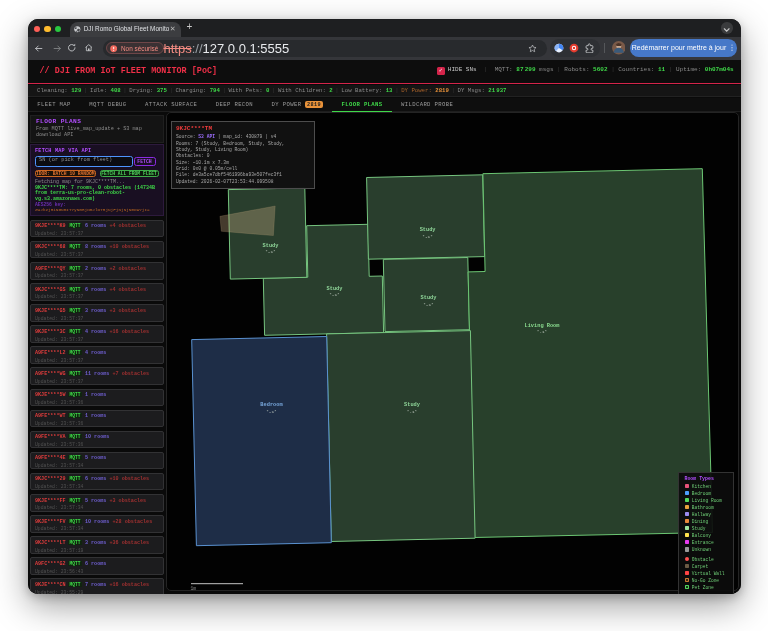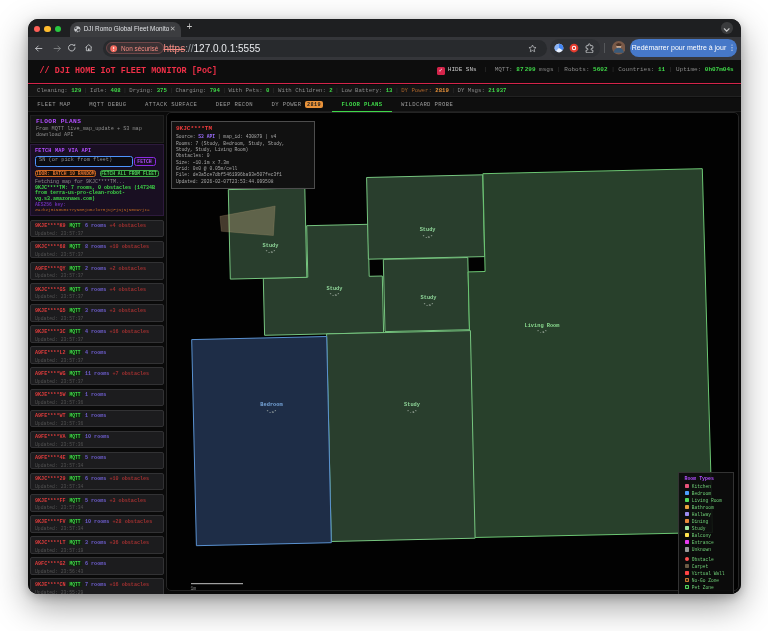--- a/index.html
+++ b/index.html
@@ -11,21 +11,21 @@
 .tab { position:absolute; left:41.7px; top:3.2px; width:111px; height:14.6px;
   background:#3c3d40; border-radius:8px 8px 0 0; color:#dfe1e4;
   font-family:"Liberation Sans", sans-serif; font-size:6.4px; line-height:14.6px; }
 .chev { position:absolute; right:8px; top:3.2px; width:11.4px; height:11.4px; border-radius:50%; background:#3a3b3d; }
 .toolbar { position:absolute; left:0; top:17.8px; width:100%; height:22.8px; background:#35363a; }
 .urlpill { position:absolute; left:74.5px; top:2.8px; width:444px; height:17px; border-radius:8.5px; background:#282a2d; }
 .chip { position:absolute; left:3.5px; top:2.2px; height:12.6px; border-radius:6.3px;
   background:rgba(240,120,120,0.09); border:0.8px solid #6e4648; color:#f28b82;
   font-family:"Liberation Sans", sans-serif; font-size:6.4px; line-height:11.6px; padding:0 5px 0 14px; }
 .url { position:absolute; left:61px; top:0; height:17px; line-height:17px;
-  font-family:"Liberation Sans", sans-serif; font-size:10px; color:#e8eaed; }
+  font-family:"Liberation Sans", sans-serif; font-size:13px; color:#e8eaed; }
 .extchip { position:absolute; left:522px; top:2.5px; width:50px; height:17.6px; border-radius:8.8px; background:#2e3034; }
 .bluebtn { position:absolute; right:3.4px; top:2.4px; width:107px; height:17.6px; border-radius:8.8px;
   background:#4678c8; color:#fff; font-family:"Liberation Sans", sans-serif; font-size:7px;
   line-height:17.6px; text-align:center; }
 .page { position:absolute; left:0; top:40.6px; width:100%; height:534.4px; background:#0a0a0a; }
 .hdr { position:absolute; left:0; top:0; width:100%; height:24.2px; background:#0d0d0d;
   border-bottom:1.4px solid #d4244a; }
 .hdr .title { position:absolute; left:11.5px; top:6px; font-size:8.4px; font-weight:bold;
   color:#f03048; letter-spacing:0.05px; }
 .meta { position:absolute; right:7px; top:6.2px; font-size:6px; color:#8a8a8a; }
@@ -151,21 +151,21 @@
     <svg style="position:absolute;left:583.5px;top:4.5px" width="13.5" height="13.5" viewBox="0 0 16 16">
         <circle cx="8" cy="8" r="8" fill="#7a5a48"></circle>
         <circle cx="8" cy="6" r="3" fill="#c8a890"></circle>
         <path d="M2 14a6 6 0 0 1 12 0z" fill="#3a5a7a"></path>
         <path d="M4.5 4.5a4 4 0 0 1 7 0l-1 1.5h-5z" fill="#4a3226"></path>
       </svg>
     <div class="bluebtn">Redémarrer pour mettre à jour <span style="font-size:7.5px">⋮</span></div>
   </div>
   <div class="page">
     <div class="hdr">
-      <span class="title">// DJI HOME IoT FLEET MONITOR [PoC]</span>
+      <span class="title">// DJI FROM IoT FLEET MONITOR [PoC]</span>
       <span class="meta"><span class="cb">✓</span><span style="color:#c8c8c8">HIDE SNs</span>&nbsp;&nbsp;<span style="color:#3a3a3a">|</span>&nbsp;&nbsp;MQTT: <b>87 299</b> msgs <span style="color:#3a3a3a">|</span> Robots: <b>5602</b> <span style="color:#3a3a3a">|</span> Countries: <b>11</b> <span style="color:#3a3a3a">|</span> Uptime: <b>0h07m04s</b></span>
     </div>
     <div class="stats">Cleaning: <b>129</b><span class="sep">|</span>Idle: <b>408</b><span class="sep">|</span>Drying: <b>375</b><span class="sep">|</span>Charging: <b>794</b><span class="sep">|</span>With Pets: <b>0</b><span class="sep">|</span>With Children: <b>2</b><span class="sep">|</span>Low Battery: <b>13</b><span class="sep">|</span><span class="dyl">DY Power:</span> <span class="dyv">2819</span><span class="sep">|</span>DY Msgs: <b>21 937</b></div>
     <div class="nav"><span class="it">FLEET MAP</span><span class="it">MQTT DEBUG</span><span class="it">ATTACK SURFACE</span><span class="it">DEEP RECON</span><span class="it">DY POWER <span class="badge">2819</span></span><span class="it act">FLOOR PLANS</span><span class="it">WILDCARD PROBE</span></div>
     <div class="sidebar">
       <div class="sb-head">
           <div class="t">FLOOR PLANS</div>
           <div class="d">From MQTT live_map_update + S3 map download API</div>
         </div>
       <div class="fetchp">

